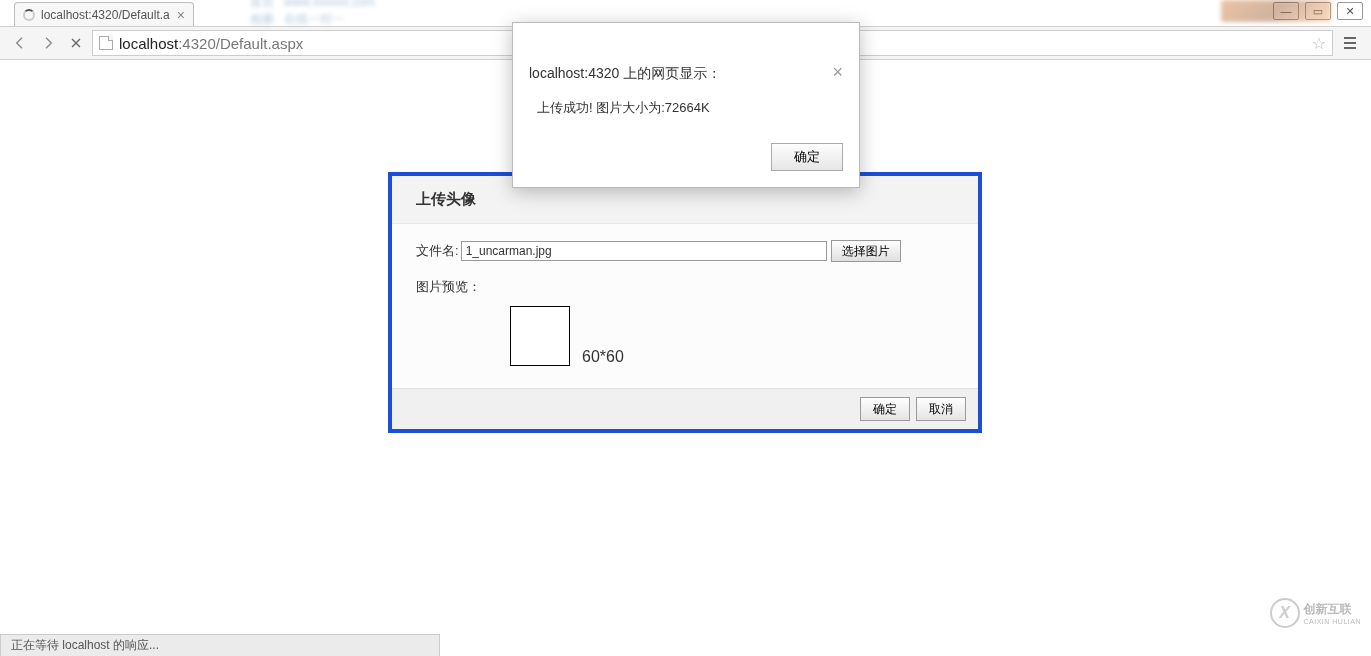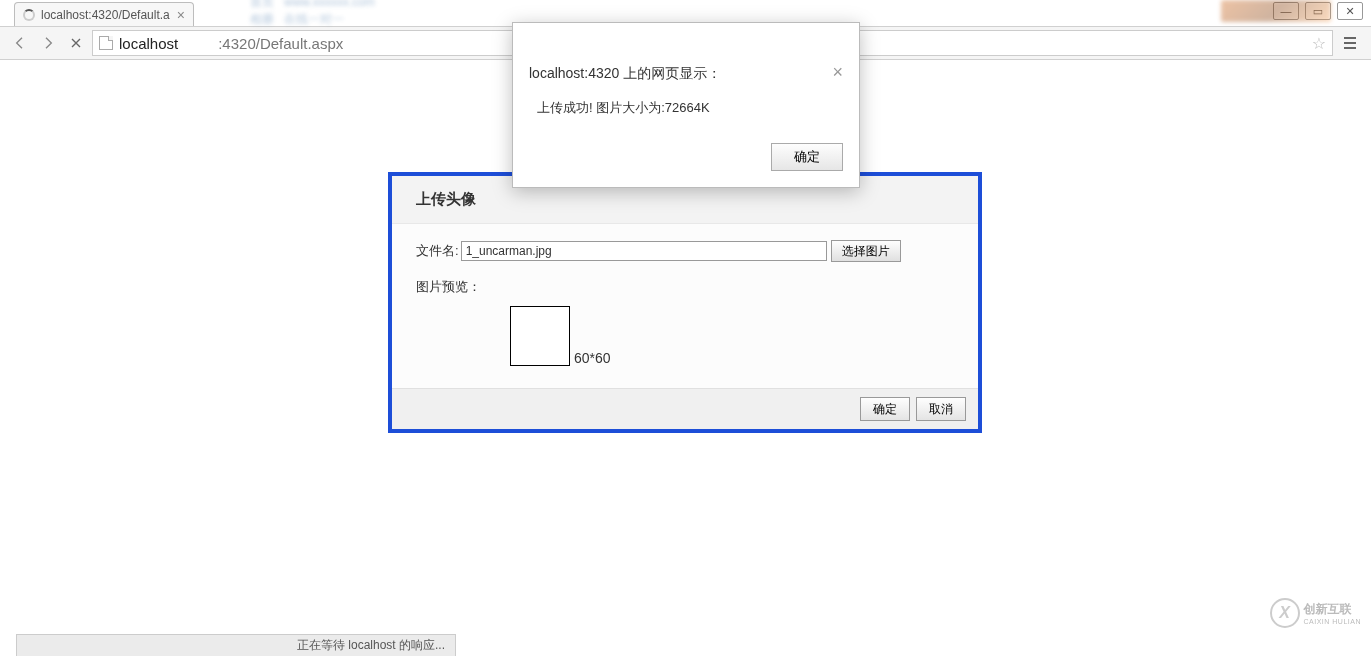--- a/index.html
+++ b/index.html
@@ -20,53 +20,53 @@
 
 .toolbar { height: 34px; border-top: 1px solid #d0d0d0; border-bottom: 1px solid #d0d0d0; background: #f5f5f5; display: flex; align-items: center; padding: 0 8px; gap: 4px; }
 .nav-btn { width: 24px; height: 24px; display: flex; align-items: center; justify-content: center; color: #888; cursor: pointer; }
 .nav-btn svg { width: 16px; height: 16px; }
 .stop-btn { color: #666; }
 .addr-bar { flex: 1; height: 26px; border: 1px solid #ccc; background: #fff; display: flex; align-items: center; padding: 0 6px; gap: 6px; }
 .page-icon { width: 14px; height: 14px; border: 1px solid #aaa; background: #fff; position: relative; }
 .page-icon::after { content: ""; position: absolute; right: -1px; top: -1px; width: 4px; height: 4px; background: #f5f5f5; border-left: 1px solid #aaa; border-bottom: 1px solid #aaa; }
 .url-text { font-size: 15px; color: #333; }
 .url-host { color: #222; }
-.url-rest { color: #777; padding-left: 40px; }
+.url-rest { color: #777; }
 .star-icon { margin-left: auto; color: #bbb; font-size: 16px; }
 .menu-btn { width: 26px; height: 26px; display: flex; align-items: center; justify-content: center; color: #666; border: 1px solid transparent; }
 
 
 .content { position: absolute; top: 60px; left: 0; right: 0; bottom: 22px; background: #fff; }
 
 
 .panel { position: absolute; left: 388px; top: 112px; width: 594px; border: 4px solid #1d4ed8; background: #fafafa; }
 .panel-header { padding: 14px 20px 14px 24px; font-size: 15px; font-weight: bold; color: #333; background: #f3f3f3; border-bottom: 1px solid #e8e8e8; }
 .panel-body { padding: 16px 24px 10px 24px; background: #fcfcfc; }
 .row { display: flex; align-items: center; margin-bottom: 16px; }
 .label { font-size: 13px; color: #333; }
 .file-input { flex: 1; margin-left: 2px; height: 20px; border: 1px solid #999; background: #fff; font-size: 12px; padding: 1px 4px; color: #333; max-width: 366px; }
 .choose-btn { height: 22px; padding: 0 10px; border: 1px solid #999; background: linear-gradient(#fefefe,#e0e0e0); font-size: 12px; cursor: pointer; margin-left: 4px; }
 .preview-row { display: flex; align-items: flex-end; gap: 40px; padding-left: 94px; margin-top: 10px; margin-bottom: 12px; }
 .preview-item { display: flex; align-items: flex-end; }
 .preview-box-60 { width: 60px; height: 60px; border: 1px solid #000; background: #fff; }
 .preview-box-120 { width: 120px; height: 120px; border: 1px solid #000; background: #fff; margin-left: 110px; }
-.size-label { font-size: 14px; color: #333; margin-left: 4px; }
+.size-label { font-size: 16px; color: #333; margin-left: 12px; }
 .panel-footer { padding: 8px 12px; background: #f0f0f0; border-top: 1px solid #e0e0e0; display: flex; justify-content: flex-end; gap: 6px; }
 .footer-btn { height: 24px; padding: 0 12px; border: 1px solid #999; background: linear-gradient(#fefefe,#e4e4e4); font-size: 12px; cursor: pointer; }
 
 
 .alert-dialog { position: absolute; left: 512px; top: 22px; width: 348px; background: #fff; border: 1px solid #bbb; box-shadow: 0 4px 18px rgba(0,0,0,0.25); z-index: 100; }
 .alert-header { padding: 14px 16px 8px 16px; font-size: 14px; color: #333; display: flex; align-items: flex-start; margin-top: 28px; }
 .alert-close { margin-left: auto; font-size: 18px; color: #999; cursor: pointer; line-height: 14px; }
 .alert-body { padding: 8px 24px 18px 24px; font-size: 13px; color: #333; }
 .alert-footer { padding: 8px 16px 16px 16px; display: flex; justify-content: flex-end; }
 .alert-ok { height: 28px; padding: 0 22px; border: 1px solid #aaa; background: linear-gradient(#fdfdfd,#e6e6e6); font-size: 13px; cursor: pointer; }
 
 
-.status-bar { position: absolute; bottom: 0; left: 16px; right: 0; height: 22px; display: flex; align-items: center; text-align: right; }
+.status-bar { position: absolute; bottom: 0; left: 0; right: 0; height: 22px; display: flex; align-items: center; }
 .status-segment { background: #ebebeb; border: 1px solid #ccc; padding: 2px 10px; font-size: 12px; color: #555; width: 440px; }
 
 
 .watermark { position: absolute; right: 10px; bottom: 6px; display: flex; align-items: center; gap: 4px; color: #bbb; font-size: 12px; font-weight: bold; }
 .watermark-circle { width: 30px; height: 30px; border: 2px solid #ccc; border-radius: 50%; display: flex; align-items: center; justify-content: center; font-size: 16px; color: #ccc; font-style: italic; }
 </style>
 </head>
 <body>
 
 <div class="window-controls">

